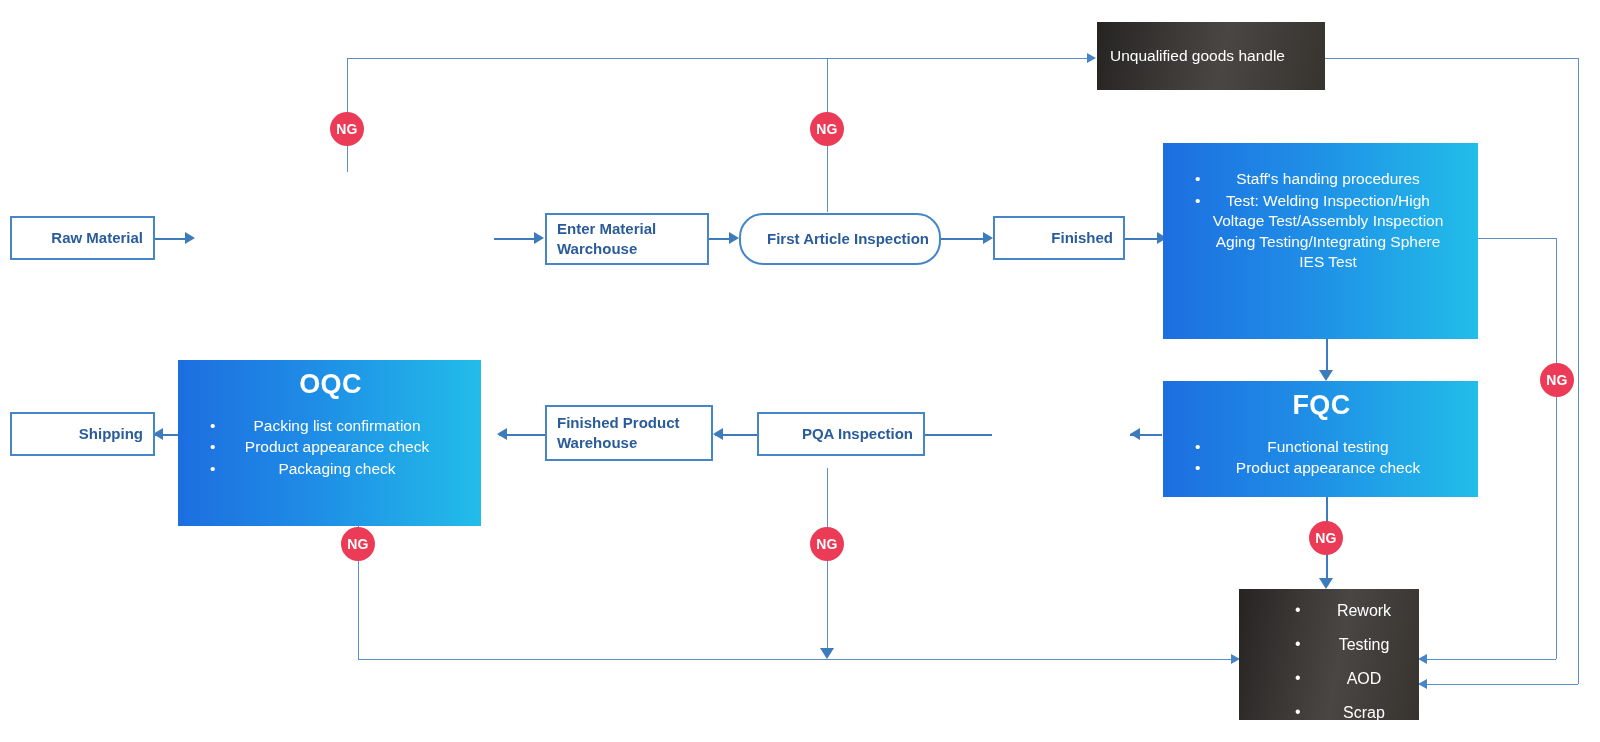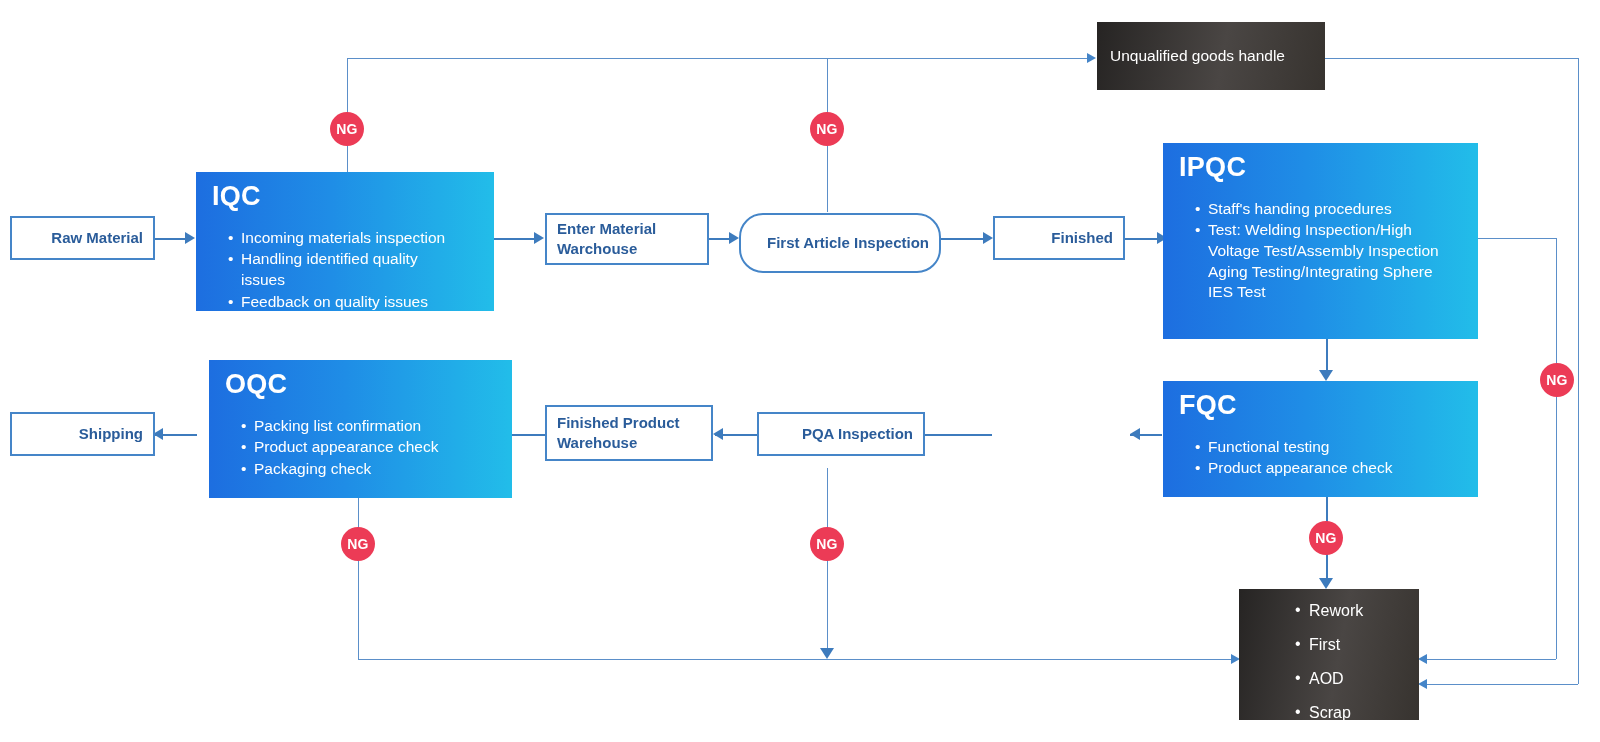--- a/index.html
+++ b/index.html
@@ -1,20 +1,20 @@
 <!DOCTYPE html>
 <html><head>
 <meta charset="utf-8">
 <style>
   html,body{margin:0;padding:0;background:#ffffff;}
   body{font-family:"Liberation Sans", sans-serif;}
   #stage{position:relative;width:1600px;height:742px;background:#ffffff;overflow:hidden;}
 
   
-  .abs{position:absolute;box-sizing:border-box;}
+  .abs{position:absolute;box-sizing:border-box;text-align:center;}
 
   
   .wbox{
     border:2px solid #4585c8;
     background:#ffffff;
     color:#2a5c9a;
     font-weight:bold;
     font-size:15px;
     line-height:1.35;
     display:flex;
@@ -159,43 +159,34 @@
   <div class="vline abs" style="left:827px;top:468px;height:181px;"></div>
   <div class="arrow down abs" style="left:820px;top:648px;"></div>
 
   <div class="vline thick abs" style="left:1326px;top:497px;height:86px;"></div>
   <div class="arrow down abs" style="left:1319px;top:578px;"></div>
 
   <div class="wbox center abs" style="left:10px;top:216px;width:145px;height:44px;">
     <span>Raw Material</span>
   </div>
 
-  <div class="gbox abs" style="left:196px;top:172px;width:298px;height:139px;">
-    <div class="gtitle">IQC</div>
-    <ul>
-      <li>Incoming materials inspection</li>
-      <li>Handling identified quality issues</li>
-      <li>Feedback on quality issues</li>
-    </ul>
-  </div>
 
   <div class="wbox left abs" style="left:545px;top:213px;width:164px;height:52px;">
     <span>Enter Material Warchouse</span>
   </div>
 
-  <div class="wbox center abs" style="left:739px;top:213px;width:202px;height:60px;border-radius:24px;">
+  <div class="wbox center abs" style="left:739px;top:213px;width:202px;height:52px;border-radius:24px;">
     <span>First Article Inspection</span>
   </div>
 
   <div class="wbox center abs" style="left:993px;top:216px;width:132px;height:44px;">
     <span>Finished</span>
   </div>
 
   <div class="gbox abs" style="left:1163px;top:143px;width:315px;height:196px;">
-    <div class="gtitle">IPQC</div>
     <ul>
       <li>Staff's handing procedures</li>
       <li>Test:  Welding Inspection/High
 Voltage Test/Assembly Inspection
 Aging Testing/Integrating Sphere
 IES Test</li>
     </ul>
   </div>
 
   <div class="gbox abs" style="left:1163px;top:381px;width:315px;height:116px;">
@@ -208,41 +199,41 @@
 
 
   <div class="wbox center abs" style="left:757px;top:412px;width:168px;height:44px;">
     <span>PQA Inspection</span>
   </div>
 
   <div class="wbox left abs" style="left:545px;top:405px;width:168px;height:56px;">
     <span>Finished Product Warehouse</span>
   </div>
 
-  <div class="gbox abs" style="left:209px;top:360px;width:303px;height:138px;">
+  <div class="gbox abs" style="left:178px;top:360px;width:303px;height:166px;">
     <div class="gtitle">OQC</div>
     <ul>
       <li>Packing list confirmation</li>
       <li>Product appearance check</li>
       <li>Packaging check</li>
     </ul>
   </div>
 
   <div class="wbox center abs" style="left:10px;top:412px;width:145px;height:44px;">
     <span>Shipping</span>
   </div>
 
   <div class="dbox single abs" style="left:1097px;top:22px;width:228px;height:68px;">
     <span>Unqualified goods handle</span>
   </div>
 
   <div class="dbox abs" style="left:1239px;top:589px;width:180px;height:131px;">
     <ul>
       <li>Rework</li>
-      <li>First</li>
+      <li>Testing</li>
       <li>AOD</li>
       <li>Scrap</li>
     </ul>
   </div>
 
   <div class="ng" style="left:330px;top:112px;">
     <span>NG</span>
   </div>
   <div class="ng" style="left:810px;top:112px;">
     <span>NG</span>

